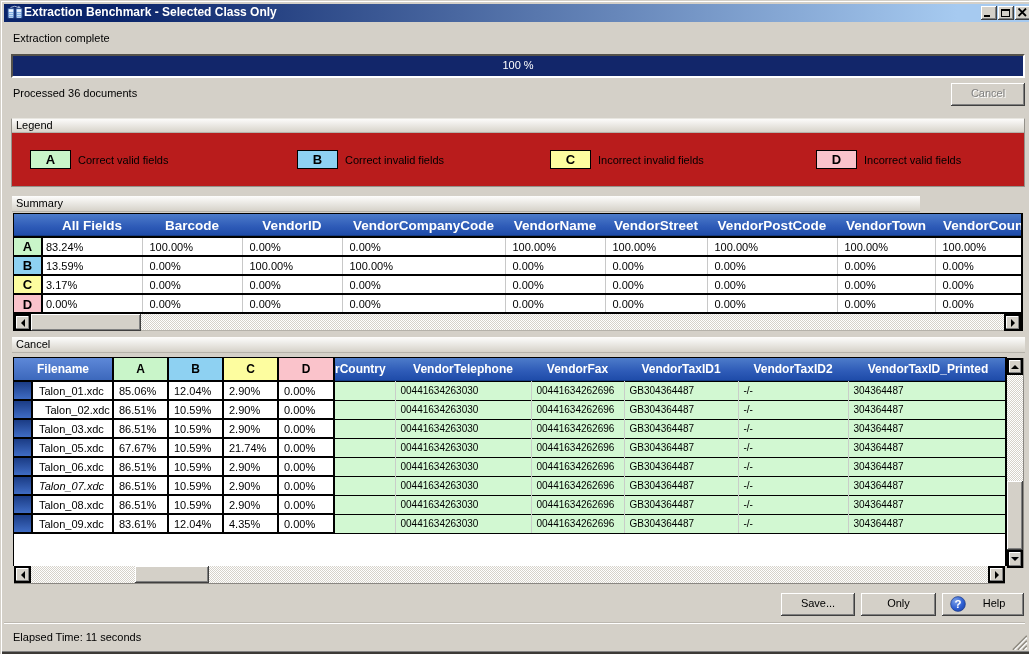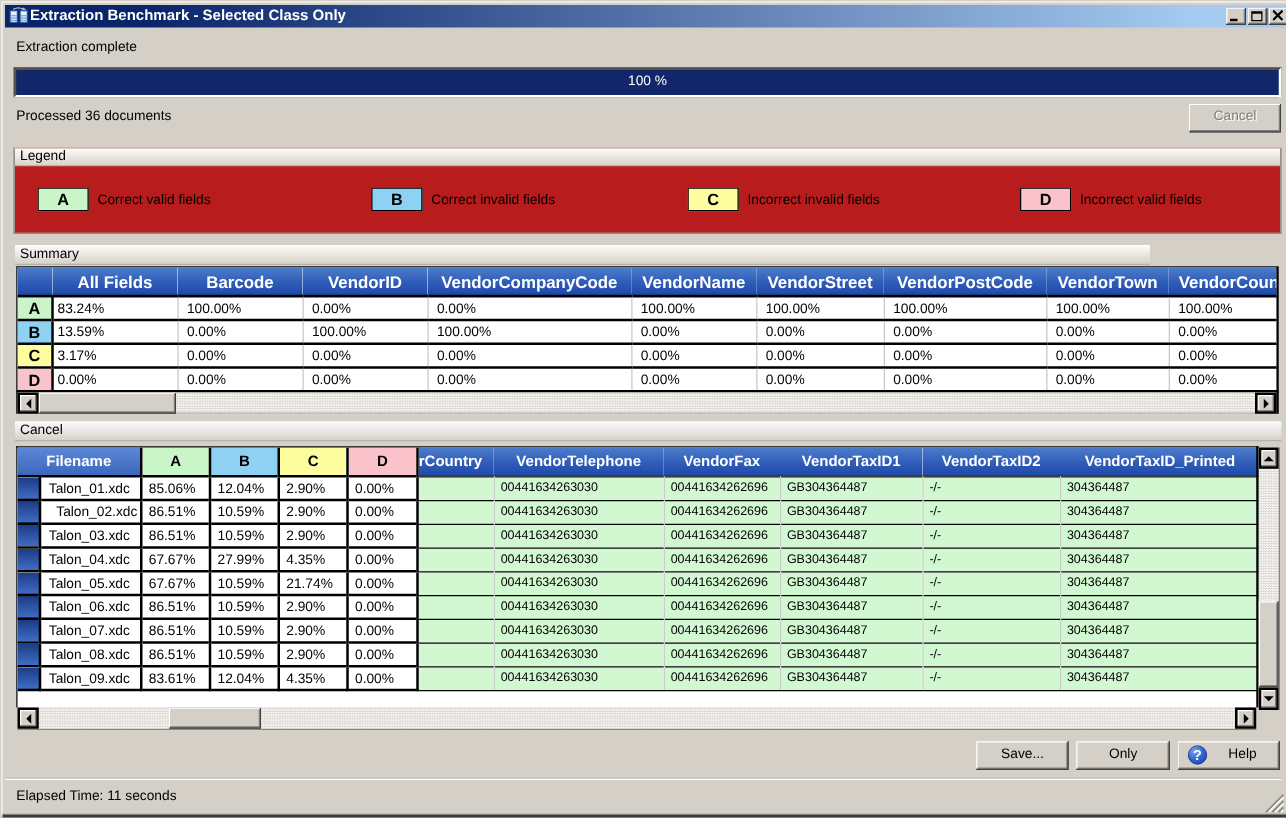--- a/index.html
+++ b/index.html
@@ -294,34 +294,20 @@
           <td class="bdr">0.00%</td>
           <td class="green"></td>
           <td class="green">00441634263030</td>
           <td class="green">00441634262696</td>
           <td class="green">GB304364487</td>
           <td class="green">-/-</td>
           <td class="green">304364487</td>
         </tr>
 <tr>
           <td class="sel"></td>
-          <td class="bdr" style="padding-left:6px;">Talon_04.xdc</td>
-          <td class="bdr">67.67%</td>
-          <td class="bdr">27.99%</td>
-          <td class="bdr">4.35%</td>
-          <td class="bdr">0.00%</td>
-          <td class="green"></td>
-          <td class="green">00441634263030</td>
-          <td class="green">00441634262696</td>
-          <td class="green">GB304364487</td>
-          <td class="green">-/-</td>
-          <td class="green">304364487</td>
-        </tr>
-<tr>
-          <td class="sel"></td>
           <td class="bdr" style="padding-left:6px;">Talon_05.xdc</td>
           <td class="bdr">67.67%</td>
           <td class="bdr">10.59%</td>
           <td class="bdr">21.74%</td>
           <td class="bdr">0.00%</td>
           <td class="green"></td>
           <td class="green">00441634263030</td>
           <td class="green">00441634262696</td>
           <td class="green">GB304364487</td>
           <td class="green">-/-</td>
@@ -336,21 +322,21 @@
           <td class="bdr">0.00%</td>
           <td class="green"></td>
           <td class="green">00441634263030</td>
           <td class="green">00441634262696</td>
           <td class="green">GB304364487</td>
           <td class="green">-/-</td>
           <td class="green">304364487</td>
         </tr>
 <tr>
           <td class="sel"></td>
-          <td class="bdr" style="padding-left:6px;">Talon_07.xdc</td>
+          <td class="bdr" style="padding-left:6px;font-style:italic;">Talon_07.xdc</td>
           <td class="bdr">86.51%</td>
           <td class="bdr">10.59%</td>
           <td class="bdr">2.90%</td>
           <td class="bdr">0.00%</td>
           <td class="green"></td>
           <td class="green">00441634263030</td>
           <td class="green">00441634262696</td>
           <td class="green">GB304364487</td>
           <td class="green">-/-</td>
           <td class="green">304364487</td>

